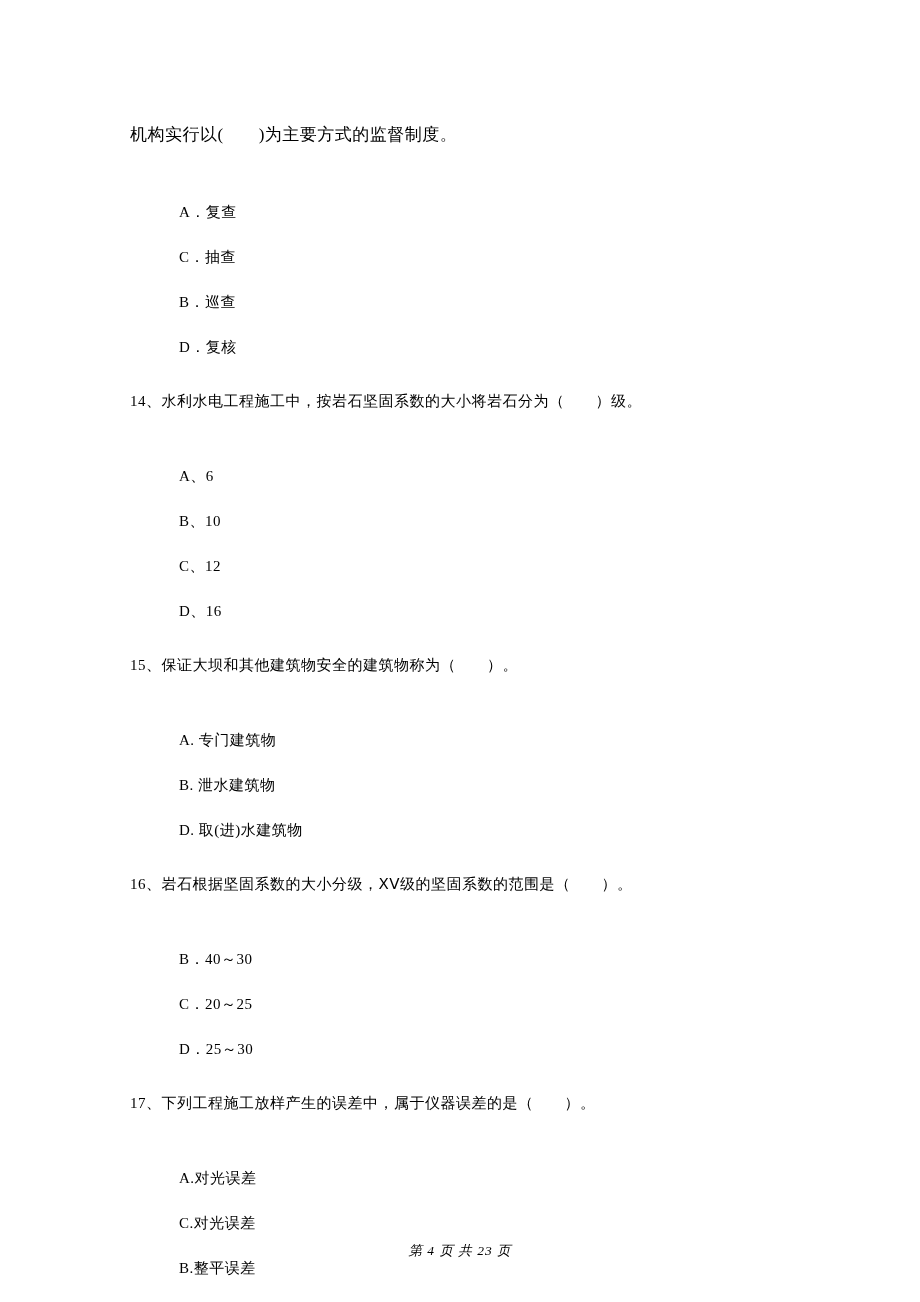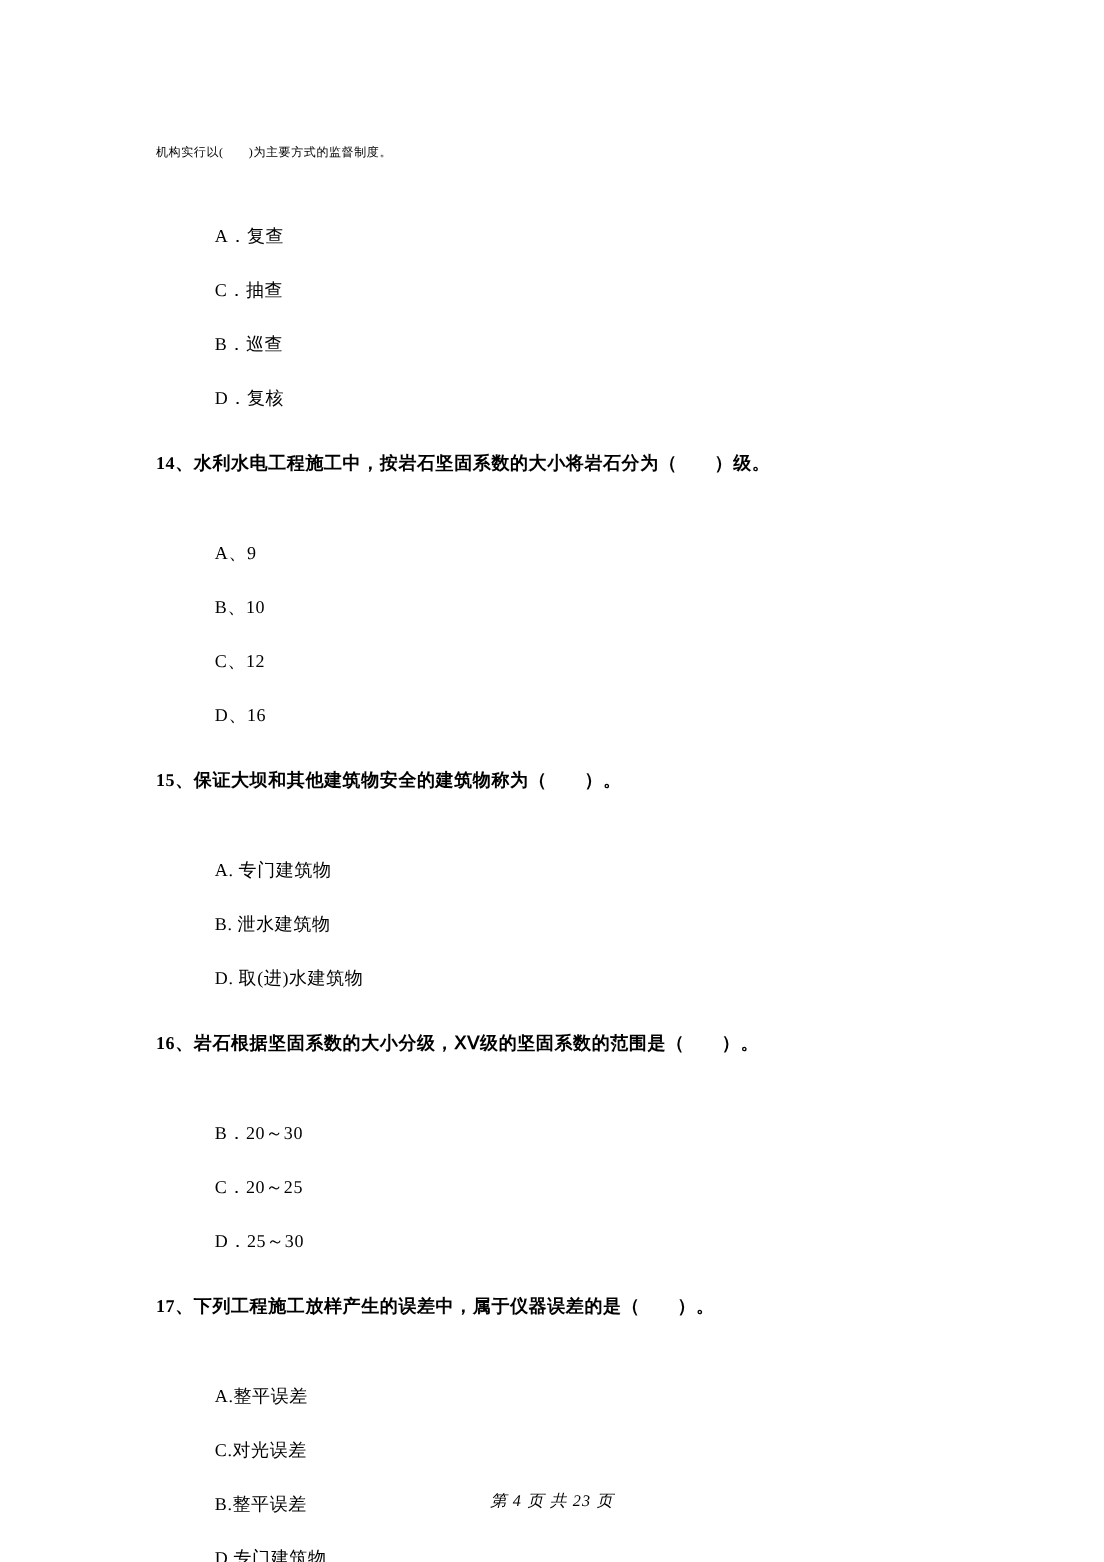--- a/index.html
+++ b/index.html
@@ -12,32 +12,31 @@
       height: 1302px;
       background: #ffffff;
       font-family: "SimSun", "宋体", serif;
       color: #000000;
       position: relative;
     }
     .page-content {
       padding: 118px 130px 0 130px;
     }
     .question-stem {
-      font-size: 10px;
+      font-size: 17px;
       line-height: 2.0;
       margin-bottom: 32px;
       letter-spacing: 0.5px;
     }
     .question-stem-numbered {
       font-size: 15px;
       line-height: 2.0;
       margin-bottom: 16px;
       margin-top: 24px;
       letter-spacing: 0.5px;
-      font-weight: bold;
     }
     .option {
       font-size: 15px;
       line-height: 2.0;
       margin-left: 49px;
       margin-bottom: 15px;
       letter-spacing: 0.5px;
     }
     .option-block {
       margin-bottom: 8px;
@@ -62,43 +61,43 @@
   <div class="question-stem">机构实行以(　　)为主要方式的监督制度。</div>
   <div class="option-block">
     <div class="option">A．复查</div>
     <div class="option">C．抽查</div>
     <div class="option">B．巡查</div>
     <div class="option">D．复核</div>
   </div>
 
   <div class="question-stem-numbered">14、水利水电工程施工中，按岩石坚固系数的大小将岩石分为（　　）级。</div>
   <div class="option-block">
-    <div class="option">A、9</div>
+    <div class="option">A、6</div>
     <div class="option">B、10</div>
     <div class="option">C、12</div>
     <div class="option">D、16</div>
   </div>
 
   <div class="question-stem-numbered">15、保证大坝和其他建筑物安全的建筑物称为（　　）。</div>
   <div class="option-block">
     <div class="option">A.  专门建筑物</div>
     <div class="option">B.  泄水建筑物</div>
     <div class="option">D.  取(进)水建筑物</div>
   </div>
 
   <div class="question-stem-numbered">16、岩石根据坚固系数的大小分级，ⅩⅤ级的坚固系数的范围是（　　）。</div>
   <div class="option-block">
-    <div class="option">B．20～30</div>
+    <div class="option">B．40～30</div>
     <div class="option">C．20～25</div>
     <div class="option">D．25～30</div>
   </div>
 
   <div class="question-stem-numbered">17、下列工程施工放样产生的误差中，属于仪器误差的是（　　）。</div>
   <div class="option-block">
-    <div class="option">A.整平误差</div>
+    <div class="option">A.对光误差</div>
     <div class="option">C.对光误差</div>
     <div class="option">B.整平误差</div>
     <div class="option">D.专门建筑物</div>
   </div>
 
 </div>
 
 <div class="footer">第 4 页 共 23 页</div>
 
 </body></html>

